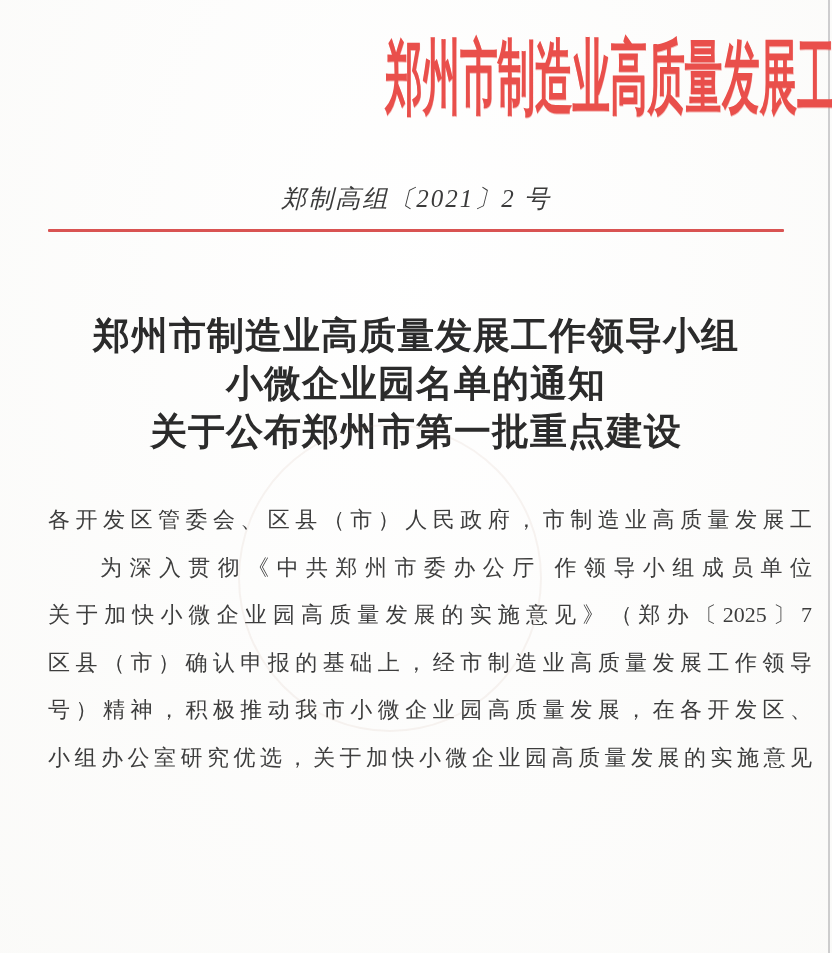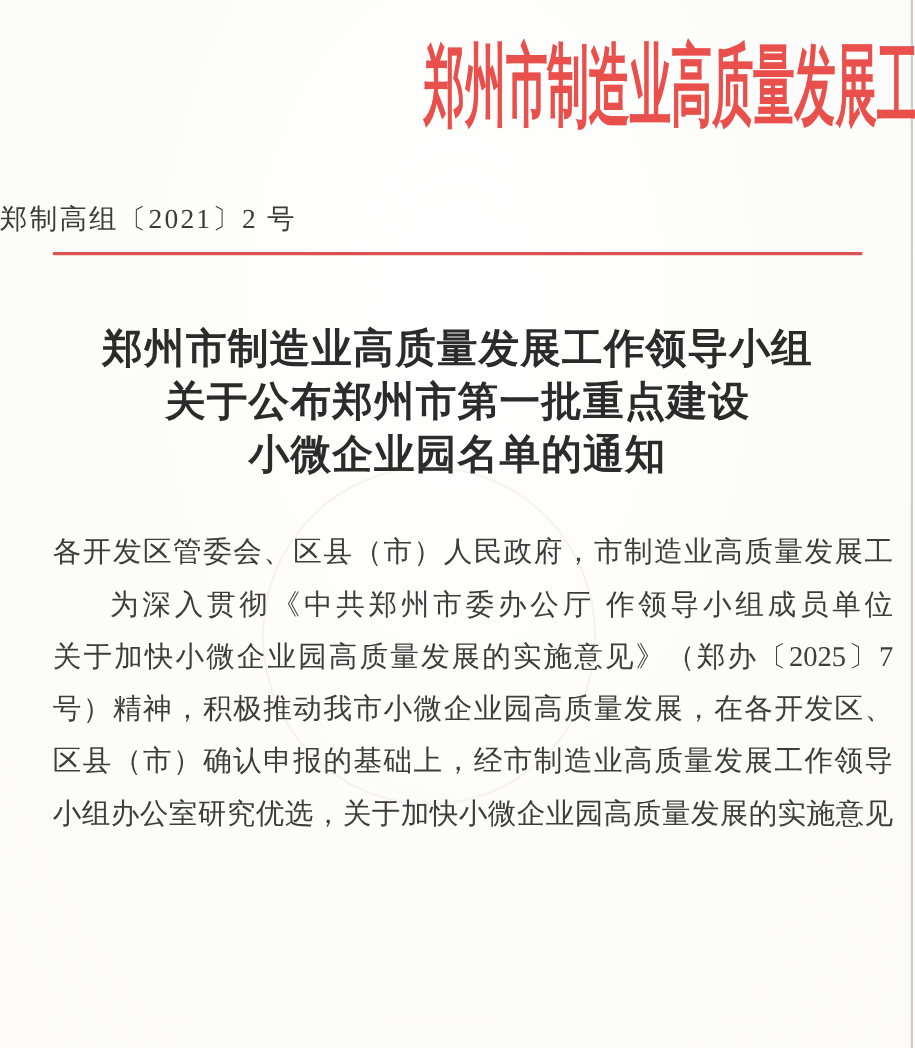--- a/index.html
+++ b/index.html
@@ -53,45 +53,46 @@
     font-size: 78px;
     font-weight: bold;
     color: var(--red, #e94f4b);
     transform: scale(0.48, 1.04);
     transform-origin: center top;
     letter-spacing: 0;
     text-shadow: 0.5px 0.5px 0 rgba(233,79,75,0.4);
   }
   .doc-number {
     margin-top: 74px;
-    text-align: left;
+    text-align: center;
     font-size: 25px;
     color: #3b3b3b;
     letter-spacing: 2px;
+    font-style: italic;
   }
   .red-rule {
     margin: 14px auto 0 auto;
     width: 736px;
     height: 3px;
     background: var(--rule-red, #d95352);
     border-radius: 1px;
   }
   .notice-title {
-    margin-top: 62px;
+    margin-top: 80px;
     text-align: center;
     font-weight: bold;
     font-size: 37px;
     line-height: 48px;
     color: var(--title-ink, #2b2b2b);
     letter-spacing: 1px;
   }
   .body-text {
     margin-top: 40px;
     padding: 0 20px 0 48px;
-    font-size: 26px;
+    font-size: 22px;
     line-height: 47.6px;
     color: var(--ink, #3d3d3d);
   }
   .line {
     text-align: justify;
     text-align-last: justify;
     text-justify: inter-ideograph;
   }
   .line.last {
     text-align-last: left;
@@ -111,27 +112,27 @@
   <div class="org-title-wrap">
     <span class="org-title">郑州市制造业高质量发展工作领导小组文件</span>
   </div>
 
   <div class="doc-number">郑制高组〔2021〕2 号</div>
 
   <div class="red-rule"></div>
 
   <div class="notice-title">
     <div>郑州市制造业高质量发展工作领导小组</div>
+    <div>小微企业园名单的通知</div>
     <div>关于公布郑州市第一批重点建设</div>
-    <div>小微企业园名单的通知</div>
   </div>
 
   <div class="body-text">
     <div class="line">各开发区管委会、区县（市）人民政府，市制造业高质量发展工</div>
 
     <div class="line indent">为深入贯彻《中共郑州市委办公厅 作领导小组成员单位</div>
     <div class="line">关于加快小微企业园高质量发展的实施意见》（郑办〔2025〕7</div>
+    <div class="line">区县（市）确认申报的基础上，经市制造业高质量发展工作领导</div>
     <div class="line">号）精神，积极推动我市小微企业园高质量发展，在各开发区、</div>
-    <div class="line">区县（市）确认申报的基础上，经市制造业高质量发展工作领导</div>
     <div class="line">小组办公室研究优选，关于加快小微企业园高质量发展的实施意见</div>
   </div>
 
 </div>
 
 </body></html>

